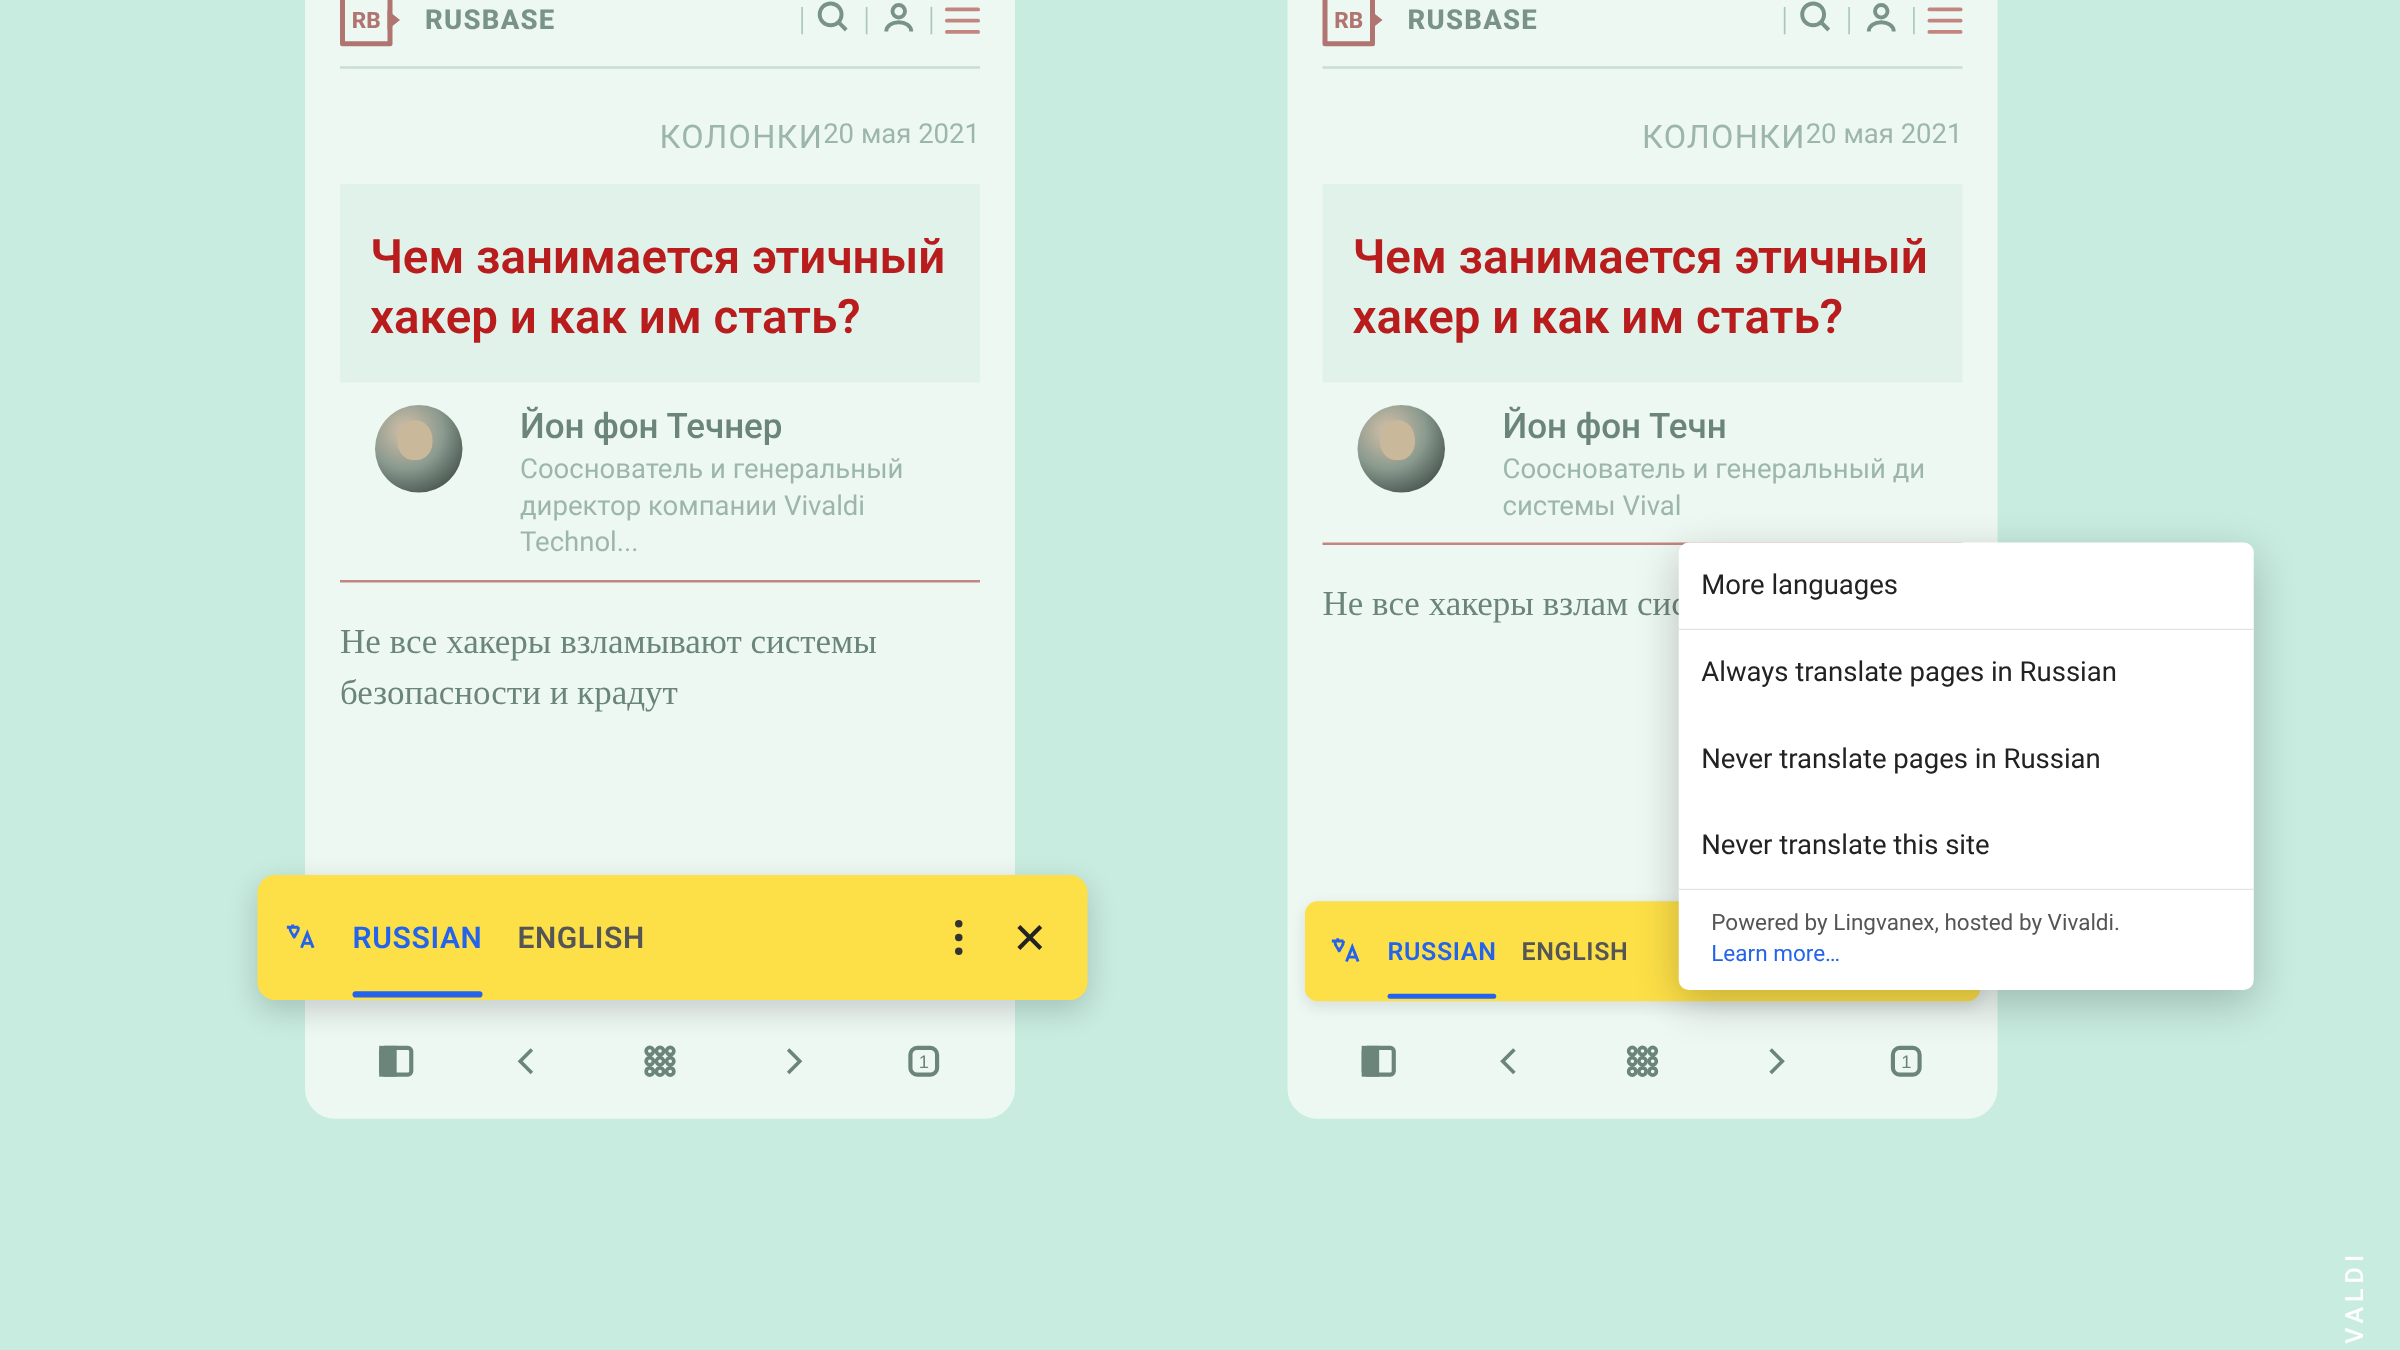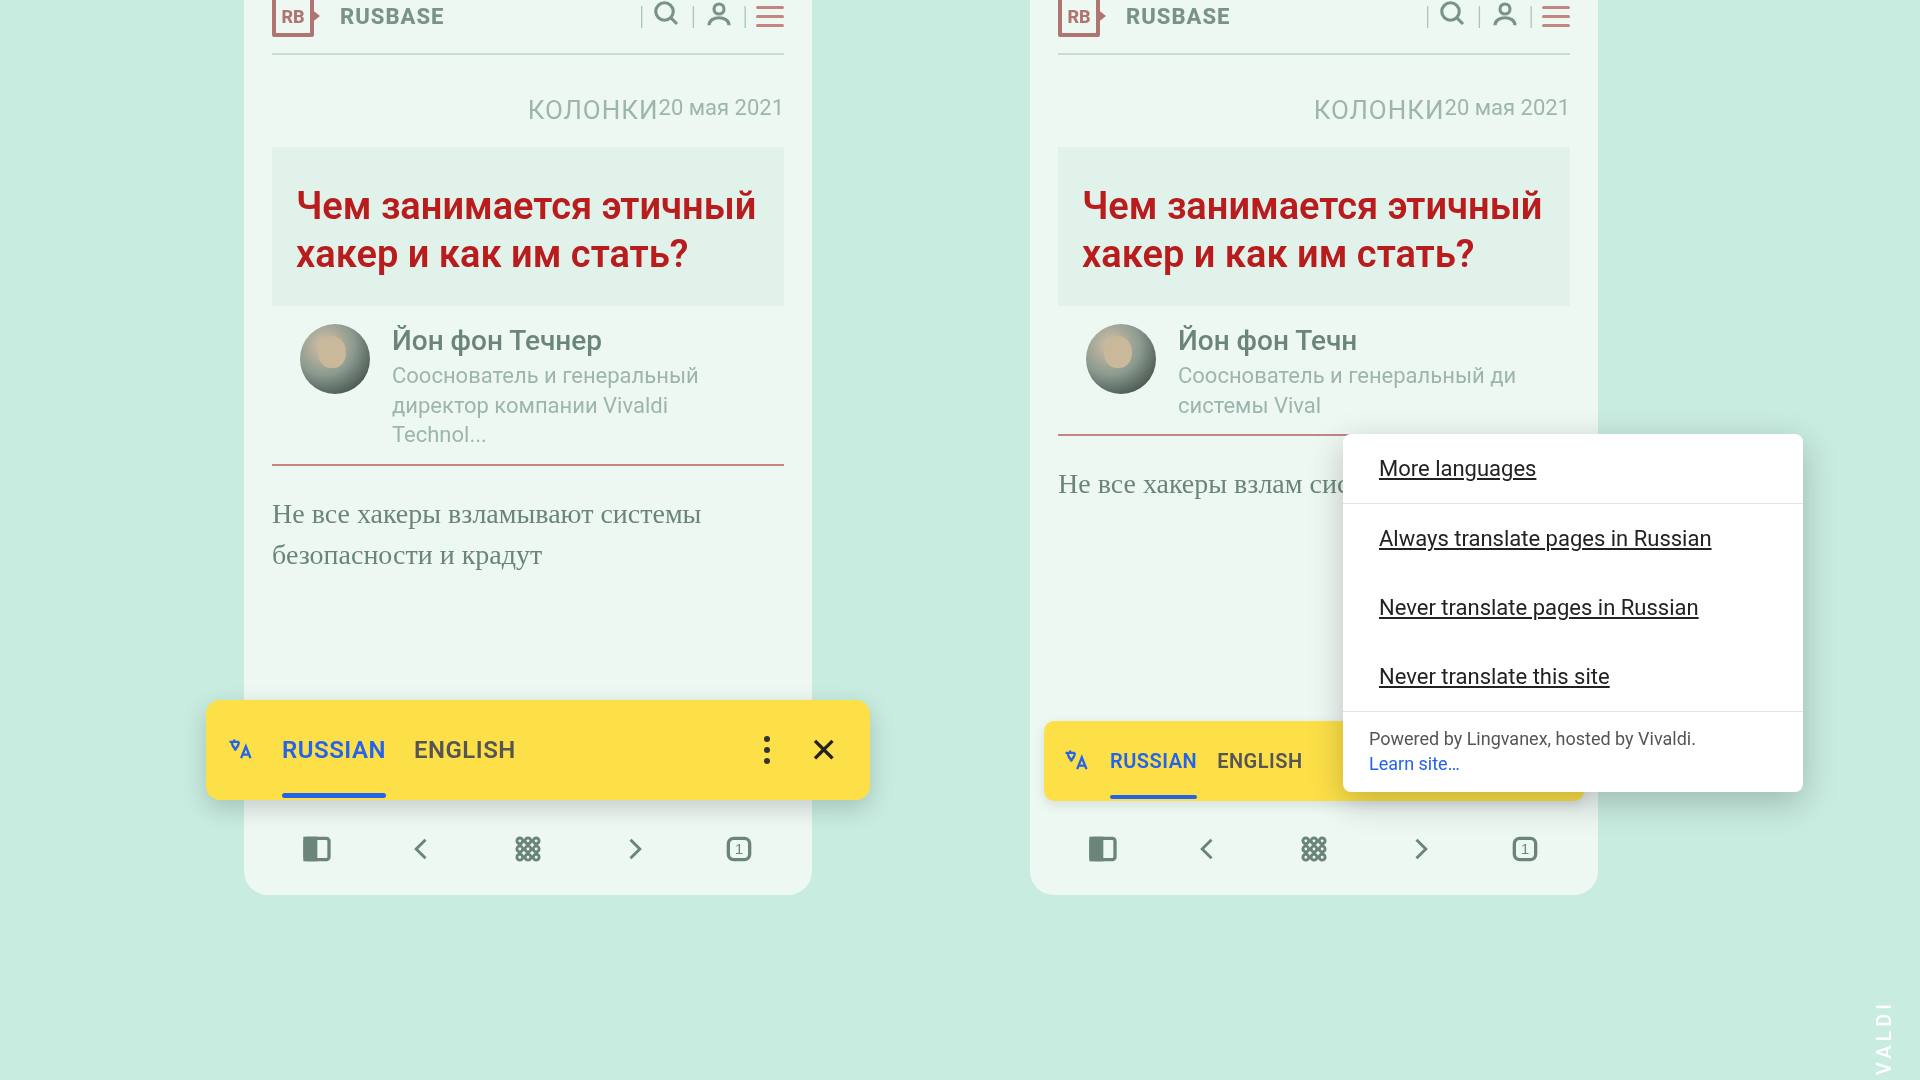--- a/index.html
+++ b/index.html
@@ -58,21 +58,21 @@
 .hamburger span { width: 28px; height: 3px; background: #c28580; border-radius: 2px; }
 .divider { height: 2px; background: #c7ddd5; margin: 0 28px; }
 .meta-row { display: flex; justify-content: flex-end; padding: 40px 28px 10px 28px; }
 .category { color: #9db6ad; font-size: 26px; letter-spacing: 1px; font-weight: 400; }
 .date { color: #9db6ad; font-size: 22px; }
 .title-block { margin: 12px 28px 0 28px; background: #e1f2eb; padding: 36px 24px 28px 24px; }
 .title-text { color: #b91c1c; font-size: 38px; font-weight: 600; line-height: 1.25; }
 .author { display: flex; gap: 22px; padding: 18px 28px 14px 28px; align-items: flex-start; border-bottom: 2px solid #c28580; margin: 0 28px; }
 .avatar { width: 70px; height: 70px; border-radius: 50%; background: radial-gradient(circle at 35% 30%, #d4c0a8 0%, #8a9a8f 45%, #4a5850 80%); flex-shrink: 0; position: relative; overflow: hidden; }
 .avatar::after { content:""; position:absolute; top:12px; left:18px; width:28px; height:32px; background:#c9b89a; border-radius:50% 50% 45% 45%; }
-.author-info { flex: 1; }
+.author-info { flex: 1; margin-left: 24px; }
 .author-name { color: #6b857b; font-size: 28px; font-weight: 500; margin-bottom: 4px; }
 .author-role { color: #9db6ad; font-size: 22px; line-height: 1.35; }
 .body-text { padding: 28px 28px 0 28px; color: #6b857b; font-size: 28px; line-height: 1.45; font-family: Georgia, serif; }
 .bottom-nav {
   position: absolute; bottom: 0; left: 0; right: 0;
   height: 92px; display: flex; justify-content: space-around; align-items: center;
   padding: 0 20px;
 }
 .nav-icon { width: 40px; height: 40px; display:flex; align-items:center; justify-content:center; }
 .nav-icon svg { stroke: #6b857b; fill: none; stroke-width: 2.5; }
@@ -106,21 +106,21 @@
   position: absolute;
   left: 1343px; top: 434px;
   width: 460px;
   background: #fff;
   border-radius: 8px;
   box-shadow: 0 10px 34px rgba(0,0,0,0.22);
   overflow: hidden;
   font-size: 22px;
   color: #222;
 }
-.popup-item { padding: 22px 36px; cursor: pointer; text-decoration: underline; }
+.popup-item { padding: 22px 18px; cursor: pointer; }
 .popup-divider { height:1px; background:#e4e4e4; }
 .popup-footer { padding: 16px 26px 18px 26px; font-size: 18px; color:#555; }
 .popup-footer a { color:#2463eb; text-decoration:none; display:block; margin-top:4px; cursor:pointer;}
 .vivaldi-mark {
   position: absolute;
   right: 24px; bottom: 80px;
   transform: rotate(-90deg);
   transform-origin: right bottom;
   color: #fff;
   font-size: 20px;
@@ -330,20 +330,20 @@
 
 <div class="popup">
   <div class="popup-item">More languages</div>
   <div class="popup-divider"></div>
   <div class="popup-item">Always translate pages in Russian</div>
   <div class="popup-item">Never translate pages in Russian</div>
   <div class="popup-item">Never translate this site</div>
   <div class="popup-divider"></div>
   <div class="popup-footer">
     <span>Powered by Lingvanex, hosted by Vivaldi.</span>
-    <a>Learn site…</a>
+    <a>Learn more…</a>
   </div>
 </div>
 
 <div class="vivaldi-mark">
 
   <span>VIVALDI</span>
 </div>
 
 </body></html>

